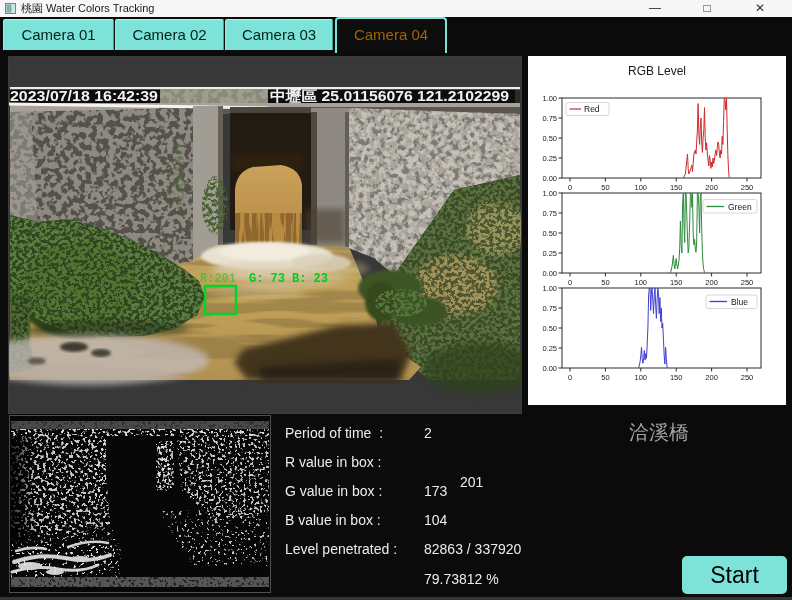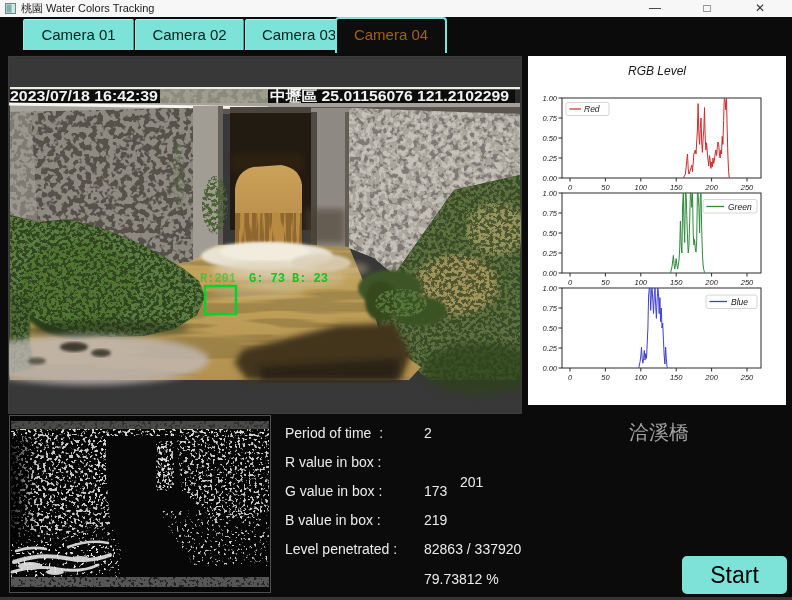--- a/index.html
+++ b/index.html
@@ -4,26 +4,26 @@
 <style>
   html,body{margin:0;padding:0;}
   body{width:792px;height:600px;background:#0b0b0b;font-family:"Liberation Sans",sans-serif;position:relative;overflow:hidden;}
   .abs{position:absolute;}
   
   #titlebar{left:0;top:0;width:792px;height:17px;background:#f7f7f7;}
   #titletext{left:21px;top:1px;font-size:11px;color:#1a1a1a;}
   #ticon{left:5px;top:3px;width:11px;height:11px;}
   .winbtn{top:0px;height:17px;width:30px;color:#333;font-size:12px;text-align:center;line-height:16px;}
   
-  .tab{top:19px;height:30px;background:#7de2d8;color:#05201d;font-size:15px;text-align:center;line-height:30px;border-radius:2px 2px 0 0;border-top:1px solid #b8f0ea;border-left:1px solid #9aeae2;border-right:1px solid #3aa79c;margin-left:20px;}
+  .tab{top:19px;height:30px;background:#7de2d8;color:#05201d;font-size:15px;text-align:center;line-height:30px;border-radius:2px 2px 0 0;border-top:1px solid #b8f0ea;border-left:1px solid #9aeae2;border-right:1px solid #3aa79c;}
   #tab4{left:335px;top:17px;width:108px;height:34px;background:#0d0d0d;color:#a16207;border:2px solid #7de2d8;border-bottom:none;border-radius:4px 4px 0 0;line-height:32px;text-align:center;font-size:15px;}
   
   #photo{left:8px;top:56px;width:512px;height:356px;border:1px solid #3c3c3c;background:#383838;}
   
-  #panel{left:528px;top:56px;width:258px;height:273px;background:#a3a3a3;font-style:italic;}
+  #panel{left:528px;top:56px;width:258px;height:273px;background:#a3a3a3;}
   
   #mask{left:9px;top:415px;width:260px;height:176px;border:1px solid #4f4f4f;background:#000;}
   
   .lbl{left:285px;font-size:14px;color:#ececec;text-align:right;}
   .val{left:424px;font-size:14px;color:#ececec;}
   #bridge{left:629px;top:419px;font-size:20px;color:#a3a3a3;}
   #startbtn{left:682px;top:556px;width:105px;height:38px;background:#7de2d8;border-radius:5px;color:#000000;font-size:23px;text-align:center;line-height:38px;}
   #bottomstrip{left:0;top:597px;width:792px;height:3px;background:#353535;}
 </style>
 </head>
@@ -342,18 +342,18 @@
 
 <div class="abs lbl" style="top:425px;">Period of time&nbsp; :</div>
 <div class="abs lbl" style="top:454px;">R value in box :</div>
 <div class="abs lbl" style="top:483px;">G value in box :</div>
 <div class="abs lbl" style="top:512px;">B value in box :</div>
 <div class="abs lbl" style="top:541px;">Level penetrated :</div>
 <div class="abs lbl" style="top:571px;margin-top:30px;">Mask corverage :</div>
 <div class="abs val" style="top:425px;">2</div>
 <div class="abs val" style="top:474px;margin-left:36px;">201</div>
 <div class="abs val" style="top:483px;">173</div>
-<div class="abs val" style="top:512px;">219</div>
+<div class="abs val" style="top:512px;">104</div>
 <div class="abs val" style="top:541px;">82863 / 337920</div>
 <div class="abs val" style="top:571px;">79.73812 %</div>
 <div class="abs" id="bridge">洽溪橋</div>
 <div class="abs" id="startbtn">Start</div>
 <div class="abs" id="bottomstrip"></div>
 
 </body></html>

